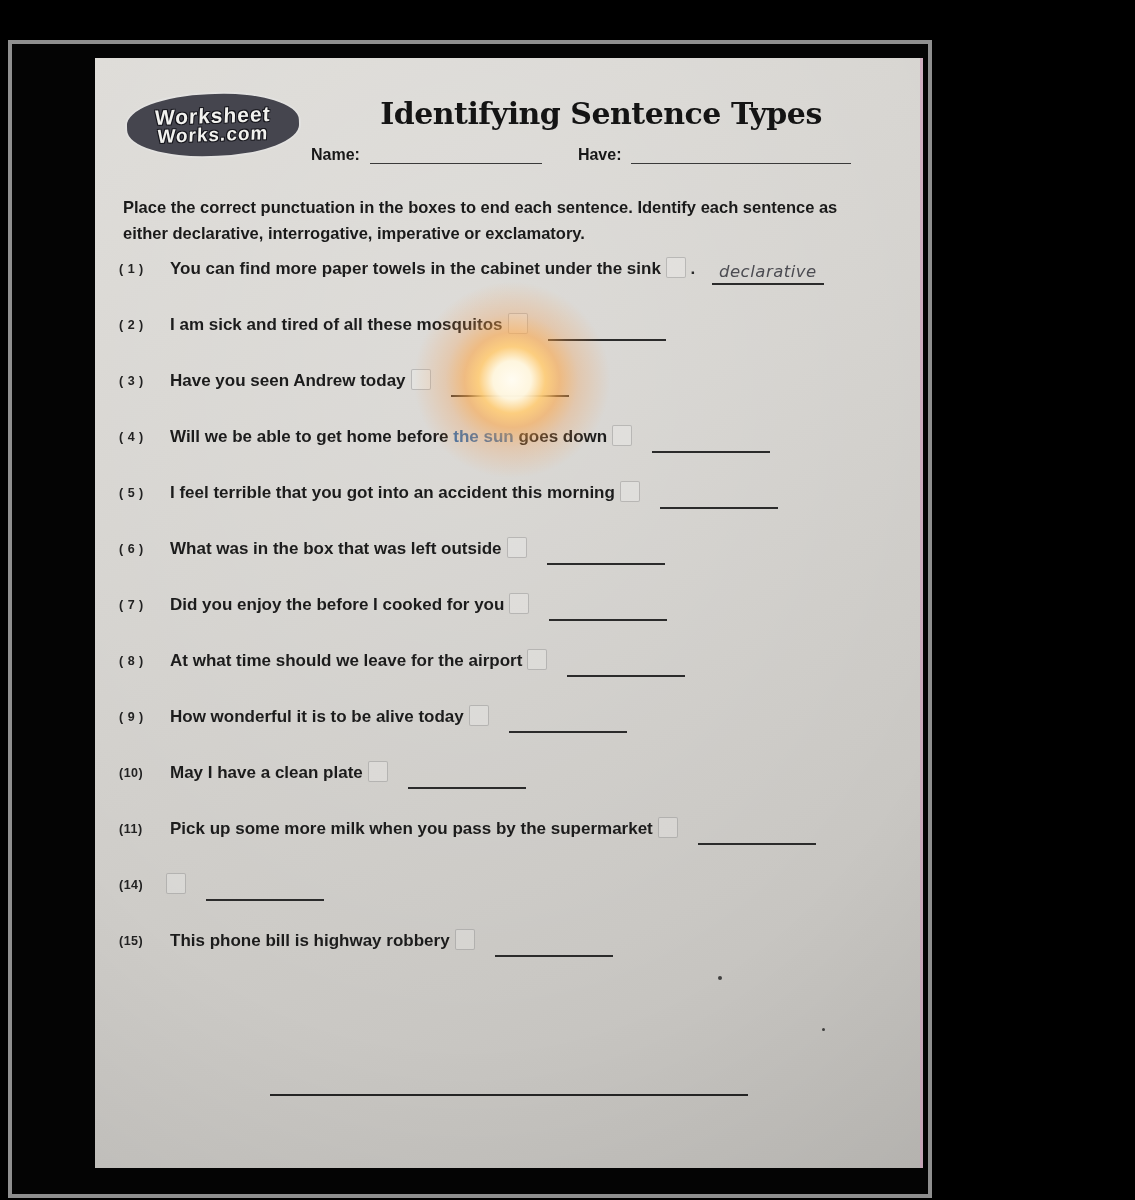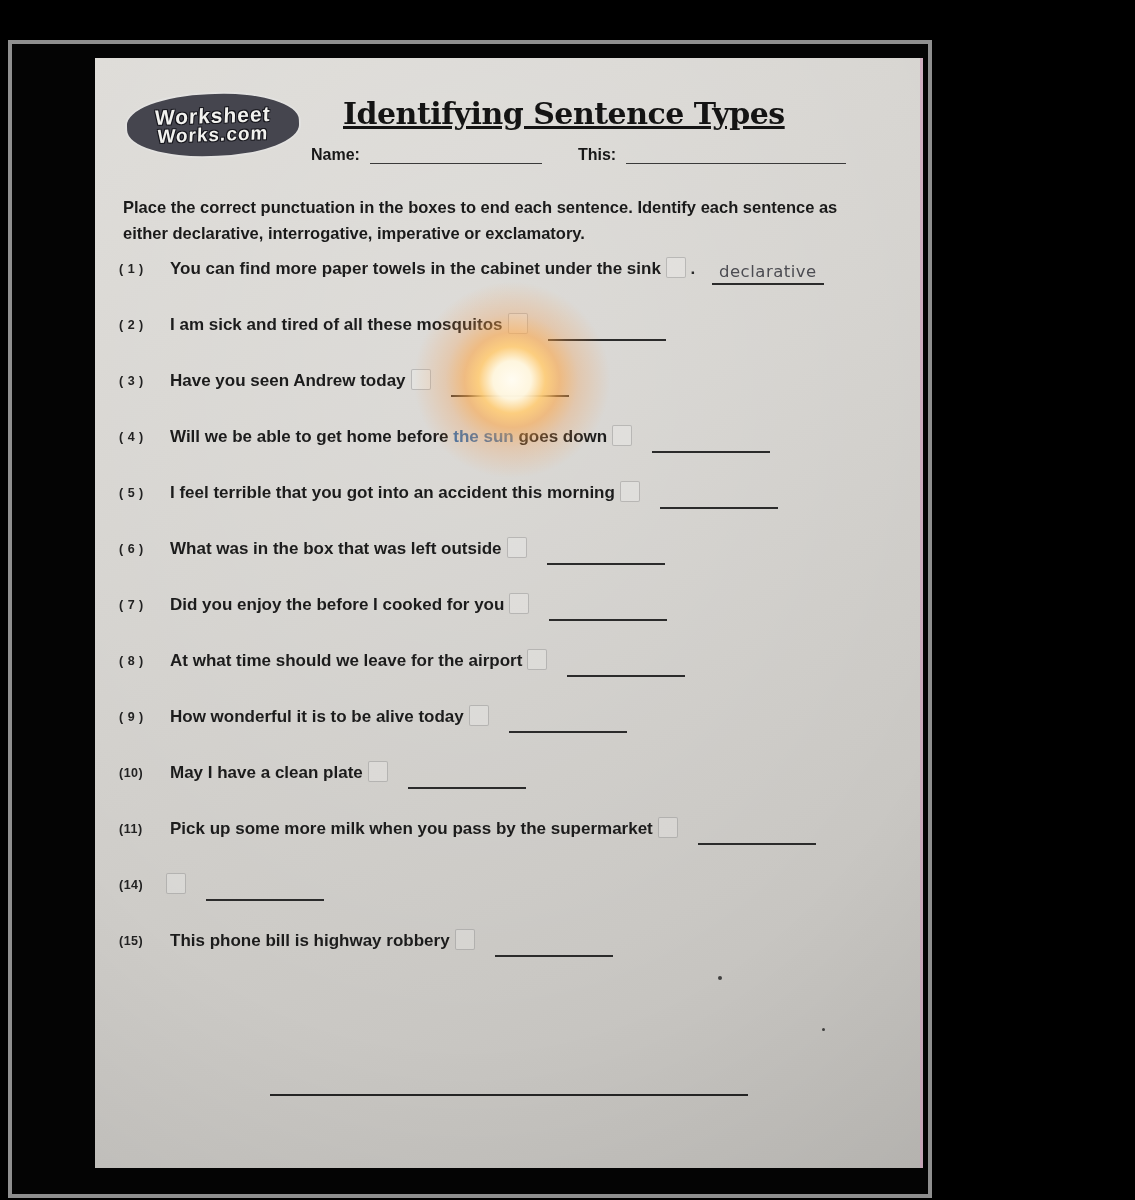--- a/index.html
+++ b/index.html
@@ -36,23 +36,23 @@
     box-shadow:0 0 0 2px rgba(230,230,230,0.55);
   }
   .logo .l1, .logo .l2 {
     font-weight:bold; font-size:21px; line-height:0.95; color:#f2f2ef;
     letter-spacing:1px; text-shadow:1px 1px 0 #17171d, -1px 1px 0 #17171d, 1px -1px 0 #17171d, -1px -1px 0 #17171d;
     transform:skewX(-4deg);
   }
   .logo .l2 { font-size:19px; }
 
   .title {
-    position:absolute; left:248px; top:38px; width:516px; 
+    position:absolute; left:248px; top:38px; width:516px; text-align:center;
     font-family:"DejaVu Serif", serif; font-weight:bold; font-size:30px;
-    letter-spacing:-0.5px; color:#141414;text-decoration:underline;
+    letter-spacing:-0.5px; color:#141414;
   }
 
   .name-date {
     position:absolute; left:216px; top:88px; display:flex; align-items:flex-end;
     font-size:16px; font-weight:bold; color:#181818;text-align:right;
   }
   .write-line { display:inline-block; height:16px; border-bottom:1.6px solid #3a3a3a; margin-left:10px; }
   .name-line { width:172px; margin-right:36px; }
   .date-line { width:220px; }
 
@@ -79,21 +79,21 @@
     border-radius:2px;
   }
   .q-dot { width:10px; text-align:center; font-weight:bold; font-size:17px; color:#2a2a2a; margin-left:2px; }
   .answer-line {
     display:inline-block; width:118px; height:22px; margin-left:20px;
     border-bottom:2px solid #2b2b2b; position:relative; top:5px;
     text-align:center;
   }
   .q-row.first .answer-line { width:112px; margin-left:14px; }
   .handwriting {
-    font-family:"DejaVu Sans", sans-serif; font-size:16.5px;
+    font-family:"DejaVu Sans", sans-serif; font-style:italic; font-size:16.5px;
     color:#4c4c52; letter-spacing:0.5px; position:relative; top:-1px;
   }
 
   .bottom-line {
     position:absolute; left:175px; top:1036px; width:478px;
     border-bottom:2px solid #242424;
   }
 
   
   .glare {
@@ -117,21 +117,21 @@
       <div class="logo">
         <div class="l1">Worksheet</div>
         <div class="l2">Works.com</div>
       </div>
 
       <h1 class="title">Identifying Sentence Types</h1>
 
       <div class="name-date">
         <span>Name:</span>
         <span class="write-line name-line"></span>
-        <span>This:</span>
+        <span>Have:</span>
         <span class="write-line date-line"></span>
       </div>
 
       <p class="instructions">Place the correct punctuation in the boxes to end each sentence. Identify each sentence as either declarative, interrogative, imperative or exclamatory.</p>
 
       <div class="questions">
 
         <div class="q-row first">
           <span class="q-num">( 1 )</span>
           <span class="q-text">You can find more paper towels in the cabinet under the sink</span>

